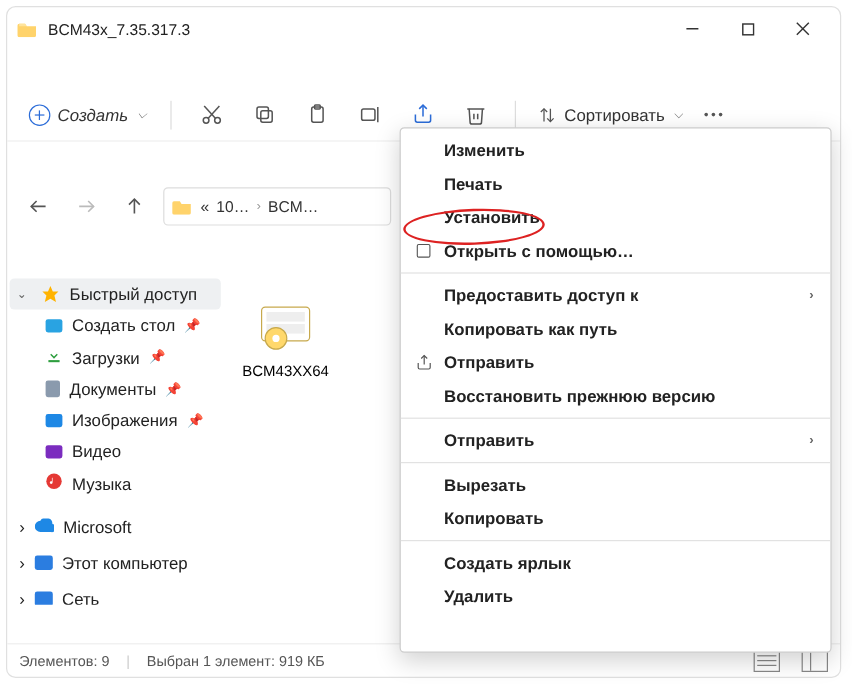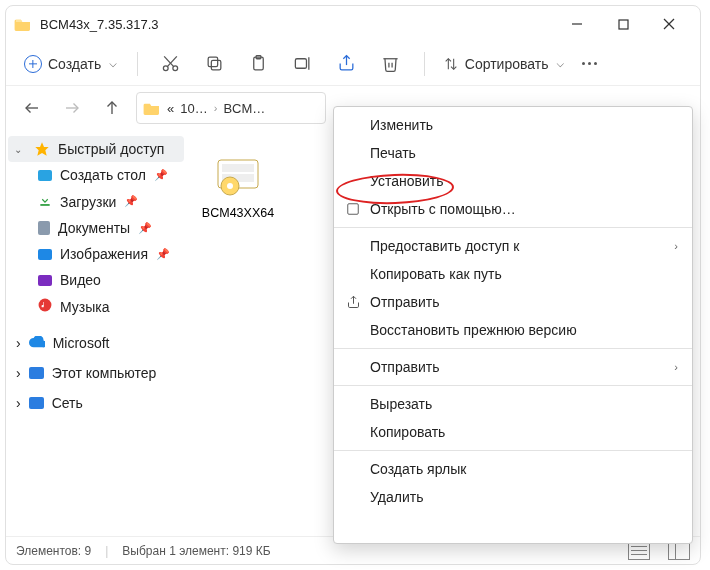--- a/index.html
+++ b/index.html
@@ -1,27 +1,27 @@
 <!DOCTYPE html>
 <html><head>
 <meta charset="utf-8">
 <style>
   * { box-sizing: border-box; font-family: "Segoe UI", Arial, sans-serif; }
   body { margin: 0; background: #fff; width: 710px; height: 570px; overflow: hidden; }
 
-  .window { width: 696px; height: 560px; margin: 5px; background: #fff; border: 1px solid #e0e0e0; border-radius: 8px; display: flex; flex-direction: column; position: relative; }
+  .window { width: 696px; height: 560px; margin: 5px; background: #fff; border: 1px solid #e0e0e0; border-radius: 8px; display: flex; flex-direction: column; position: relative; gap: 32px; }
 
   .titlebar { height: 36px; display: flex; align-items: center; padding: 0 8px; }
   .titlebar .folder-ic { width: 18px; height: 14px; margin-right: 8px; }
   .titlebar .title { font-size: 13px; color: #222; }
   .titlebar .spacer { flex: 1; }
   .win-btn { width: 46px; height: 32px; display: flex; align-items: center; justify-content: center; color: #333; }
 
   .toolbar { height: 44px; display: flex; align-items: center; padding: 0 10px; gap: 2px; border-bottom: 1px solid #eee;}
-  .newbtn { display: flex; align-items: center; gap: 6px; padding: 4px 8px; border-radius: 4px; font-size: 14px; color: #333;}
+  .newbtn { display: flex; align-items: center; gap: 6px; padding: 4px 8px; border-radius: 4px; font-size: 14px; color: #333; font-style: italic;}
   .plus-circle { width: 18px; height: 18px; border: 1.3px solid #2b6cd8; border-radius: 50%; position: relative; }
   .plus-circle::before, .plus-circle::after { content:""; position:absolute; background:#2b6cd8; }
   .plus-circle::before { left:4px; right:4px; top:50%; height:1.3px; transform:translateY(-50%);}
   .plus-circle::after { top:4px; bottom:4px; left:50%; width:1.3px; transform:translateX(-50%);}
   .chev { font-size: 10px; color:#666; margin-left:2px;}
   .divider { width:1px; height:24px; background:#ddd; margin:0 10px;}
   .tbtn { width: 42px; height: 34px; display:flex; align-items:center; justify-content:center; color:#555;}
   .tbtn svg { width: 19px; height: 19px; }
   .sortbtn { display:flex; align-items:center; gap:6px; font-size:14px; color:#333; padding:0 6px;}
   .dots { display:flex; gap:3px; margin-left:10px;}
@@ -50,21 +50,21 @@
   .file { width: 96px; display:flex; flex-direction:column; align-items:center; gap:4px; padding:6px 2px; border-radius:3px;}
   .file.sel { background:#cde6ff; border:1px solid #8ec5ff;}
   .file .thumb { width:56px; height:56px; display:flex; align-items:center; justify-content:center;}
   .file .fname { font-size:12.5px; text-align:center; max-width:90px; overflow:hidden; white-space:nowrap; text-overflow:ellipsis;}
 
   .statusbar { height:28px; border-top:1px solid #eee; display:flex; align-items:center; padding:0 10px; font-size:12px; color:#555; gap:14px;}
   .statusbar .spacer { flex:1;}
   .viewbtn { width:22px; height:18px; border:1px solid #888; margin-left:4px; display:flex;}
 
   .ctxmenu { position:absolute; left:327px; top:100px; width:360px; background:#fff; border:1px solid #ccc; border-radius:4px; box-shadow:0 6px 20px rgba(0,0,0,0.18); padding:4px 0; font-size:14px; color:#222; z-index:50;}
-  .ctxmenu .mi { display:flex; align-items:center; height:28px; padding:0 14px 0 36px; position:relative;}
+  .ctxmenu .mi { display:flex; align-items:center; height:28px; padding:0 14px 0 36px; position:relative;font-weight:bold;}
   .ctxmenu .mi .micon { position:absolute; left:10px; width:18px; height:18px; display:flex; align-items:center; justify-content:center;}
   .ctxmenu .mi .arrow { margin-left:auto; font-size:11px; color:#666;}
   .ctxmenu .mi.bold { font-weight:600;}
   .ctxmenu .sep { height:1px; background:#e2e2e2; margin:4px 0;}
 
   .ellipse { position:absolute; border:2px solid #d22; border-radius:50%; width:118px; height:30px; left:330px; top:168px; z-index:60; transform:rotate(-2deg); pointer-events:none;}
 
   .sq { display:inline-block; border-radius:2px;}
 </style>
 </head>

